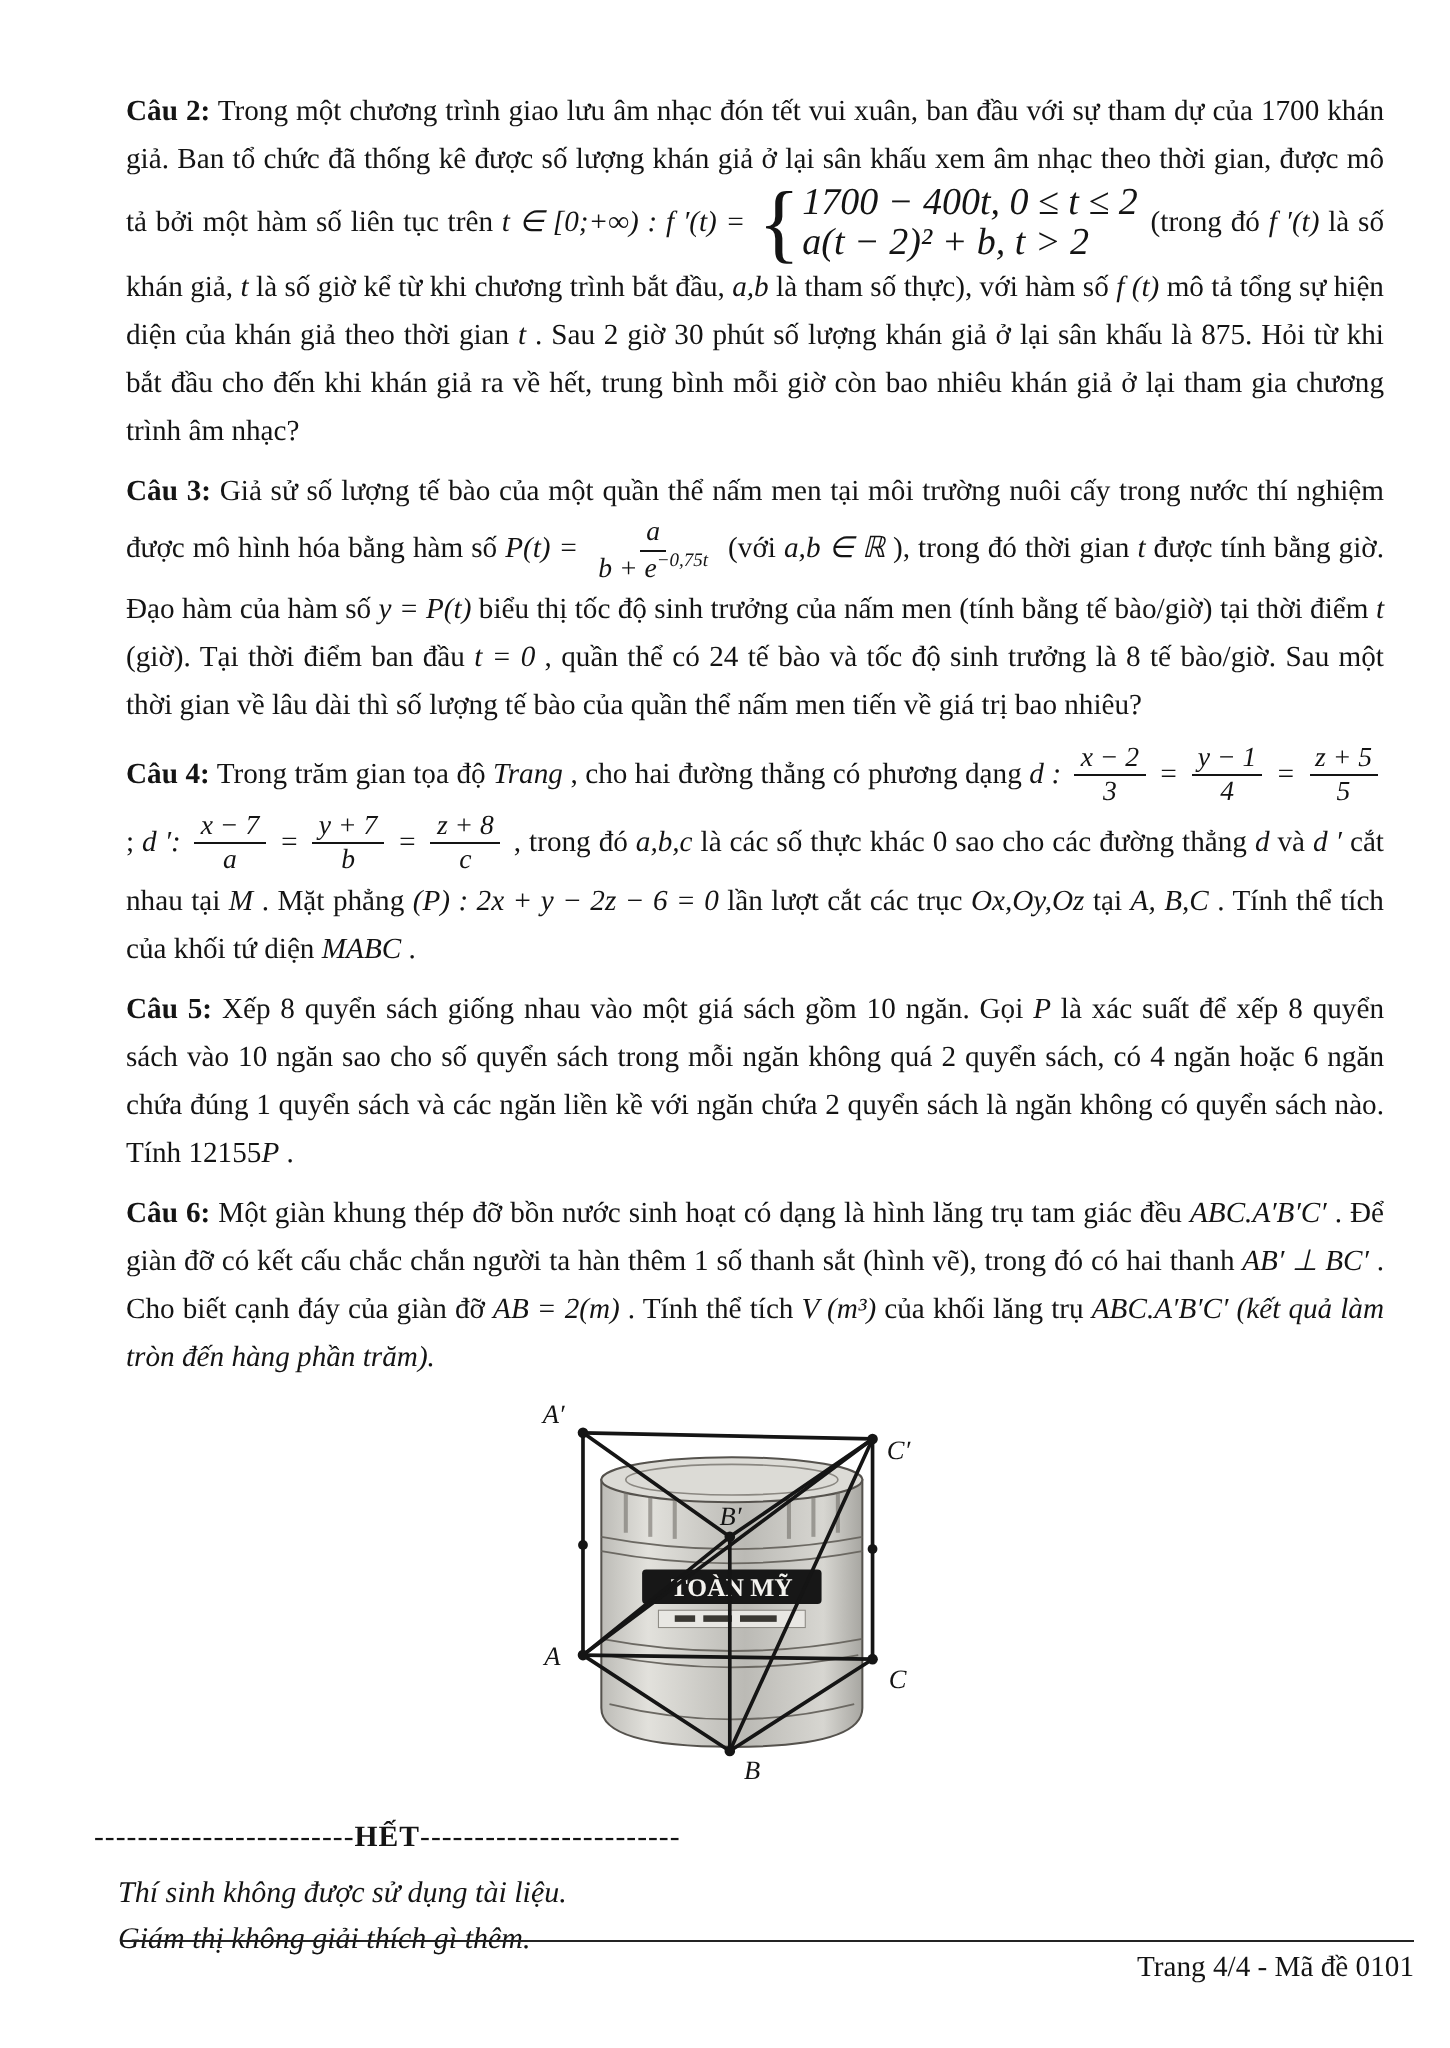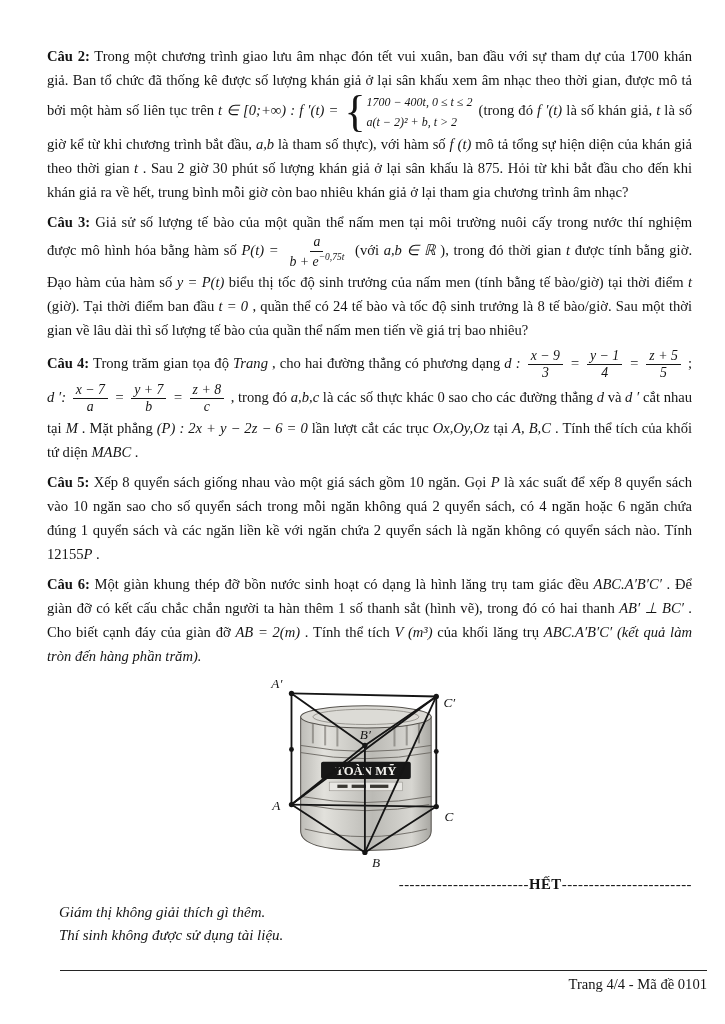--- a/index.html
+++ b/index.html
@@ -3,37 +3,37 @@
 <meta charset="utf-8">
 <style>
   html,body{margin:0;padding:0;}
   body{
     width:725px;height:1024px;position:relative;overflow:hidden;
     background:#ffffff;color:#141414;
     font-family:"Liberation Serif", serif;
   }
   .content{padding:44px 33px 0 47px;}
   p.question{
-    margin:0 0 6px 0;font-size:14.6px;line-height:24px;text-align:justify;
+    margin:0 0 6px 16px;font-size:14.6px;line-height:24px;text-align:justify;
   }
   .b{font-weight:bold;}
   .m,.i{font-style:italic;}
   sup{font-size:9.5px;font-style:italic;}
   .frac{
     display:inline-flex;flex-direction:column;align-items:center;
     vertical-align:middle;font-style:italic;margin:0 3px;font-size:13.8px;
   }
   .frac .num{border-bottom:1.2px solid #141414;padding:0 3px;line-height:1.2;white-space:nowrap;}
   .frac .den{padding:0 3px;line-height:1.2;white-space:nowrap;}
   .cases{display:inline-flex;align-items:center;vertical-align:middle;margin:0 2px;}
   .cases .brace{font-size:44px;line-height:.9;font-weight:400;margin-right:1px;}
   .cases .rows{display:inline-flex;flex-direction:column;}
-  .cases .row{font-style:italic;font-size:12px;line-height:20px;white-space:nowrap;}
+  .cases .row{font-style:italic;font-size:19px;line-height:20px;white-space:nowrap;}
   .fig{display:flex;justify-content:center;margin:8px 0 0 0;}
-  .endline{text-align:right;font-size:14.8px;letter-spacing:.5px;}
+  .endline{text-align:left;font-size:14.8px;margin-top:12px;letter-spacing:.5px;}
   .endline .het{font-weight:bold;}
   .notes{font-style:italic;font-size:15px;line-height:23px;margin:8px 0 0 12px;}
   .footer{position:absolute;left:60px;right:18px;top:970px;}
   .footer .rule{border-top:1.5px solid #242424;height:0;}
   .footer .ftext{text-align:right;font-size:14.6px;padding-top:5px;}
   svg text{font-family:"Liberation Serif", serif;}
   svg .vlabel{font-size:13px;font-style:italic;fill:#141414;}
 </style>
 </head>
 <body>
@@ -46,21 +46,21 @@
           <span class="rows">
             <span class="row">1700 − 400t, 0 ≤ t ≤ 2</span>
             <span class="row">a(t − 2)² + b, t &gt; 2</span>
           </span>
         </span><span class="r"> (trong đó </span><span class="m">f ′(t)</span><span class="r"> là số khán giả, </span><span class="m">t</span><span class="r"> là số giờ kể từ khi chương trình bắt đầu, </span><span class="m">a,b</span><span class="r"> là tham số thực), với hàm số </span><span class="m">f (t)</span><span class="r"> mô tả tổng sự hiện diện của khán giả theo thời gian </span><span class="m">t</span><span class="r"> . Sau 2 giờ 30 phút số lượng khán giả ở lại sân khấu là 875. Hỏi từ khi bắt đầu cho đến khi khán giả ra về hết, trung bình mỗi giờ còn bao nhiêu khán giả ở lại tham gia chương trình âm nhạc?</span></p>
       <p class="question"><span class="b">Câu 3:</span><span class="r"> Giả sử số lượng tế bào của một quần thể nấm men tại môi trường nuôi cấy trong nước thí nghiệm được mô hình hóa bằng hàm số </span><span class="m">P(t) = </span><span class="frac">
           <span class="num">a</span>
           <span class="den"><span class="m">b + e</span><sup>−0,75t</sup></span>
         </span><span class="r"> (với </span><span class="m">a,b ∈ ℝ</span><span class="r"> ), trong đó thời gian </span><span class="m">t</span><span class="r"> được tính bằng giờ. Đạo hàm của hàm số </span><span class="m">y = P(t)</span><span class="r"> biểu thị tốc độ sinh trưởng của nấm men (tính bằng tế bào/giờ) tại thời điểm </span><span class="m">t</span><span class="r"> (giờ). Tại thời điểm ban đầu </span><span class="m">t = 0</span><span class="r"> , quần thể có 24 tế bào và tốc độ sinh trưởng là 8 tế bào/giờ. Sau một thời gian về lâu dài thì số lượng tế bào của quần thể nấm men tiến về giá trị bao nhiêu?</span></p>
       <p class="question"><span class="b">Câu 4:</span><span class="r"> Trong trăm gian tọa độ </span><span class="m">Trang</span><span class="r"> , cho hai đường thẳng có phương dạng </span><span class="m">d : </span><span class="frac">
-          <span class="num">x − 9</span>
+          <span class="num">x − 2</span>
           <span class="den">3</span>
         </span><span class="m"> = </span><span class="frac">
           <span class="num">y − 1</span>
           <span class="den">4</span>
         </span><span class="m"> = </span><span class="frac">
           <span class="num">z + 5</span>
           <span class="den">5</span>
         </span><span class="r"> ; </span><span class="m">d ′: </span><span class="frac">
           <span class="num">x − 7</span>
           <span class="den">a</span>
@@ -146,21 +146,21 @@
       <text class="vlabel" x="92" y="62">B′</text>
       <text class="vlabel" x="14" y="131" text-anchor="end">A</text>
       <text class="vlabel" x="175" y="142">C</text>
       <text class="vlabel" x="104" y="187">B</text>
     </svg>
   </div>
 
   <div class="endline"><span>------------------------</span><span class="het">HẾT</span><span>------------------------</span></div>
 
   <div class="notes">
+    <div>Thí sinh không được sử dụng tài liệu.</div>
     <div>Giám thị không giải thích gì thêm.</div>
-    <div>Thí sinh không được sử dụng tài liệu.</div>
   </div>
 </div>
 
 <div class="footer">
   <div class="rule"></div>
   <div class="ftext">Trang 4/4 - Mã đề 0101</div>
 </div>
 
 </body></html>

